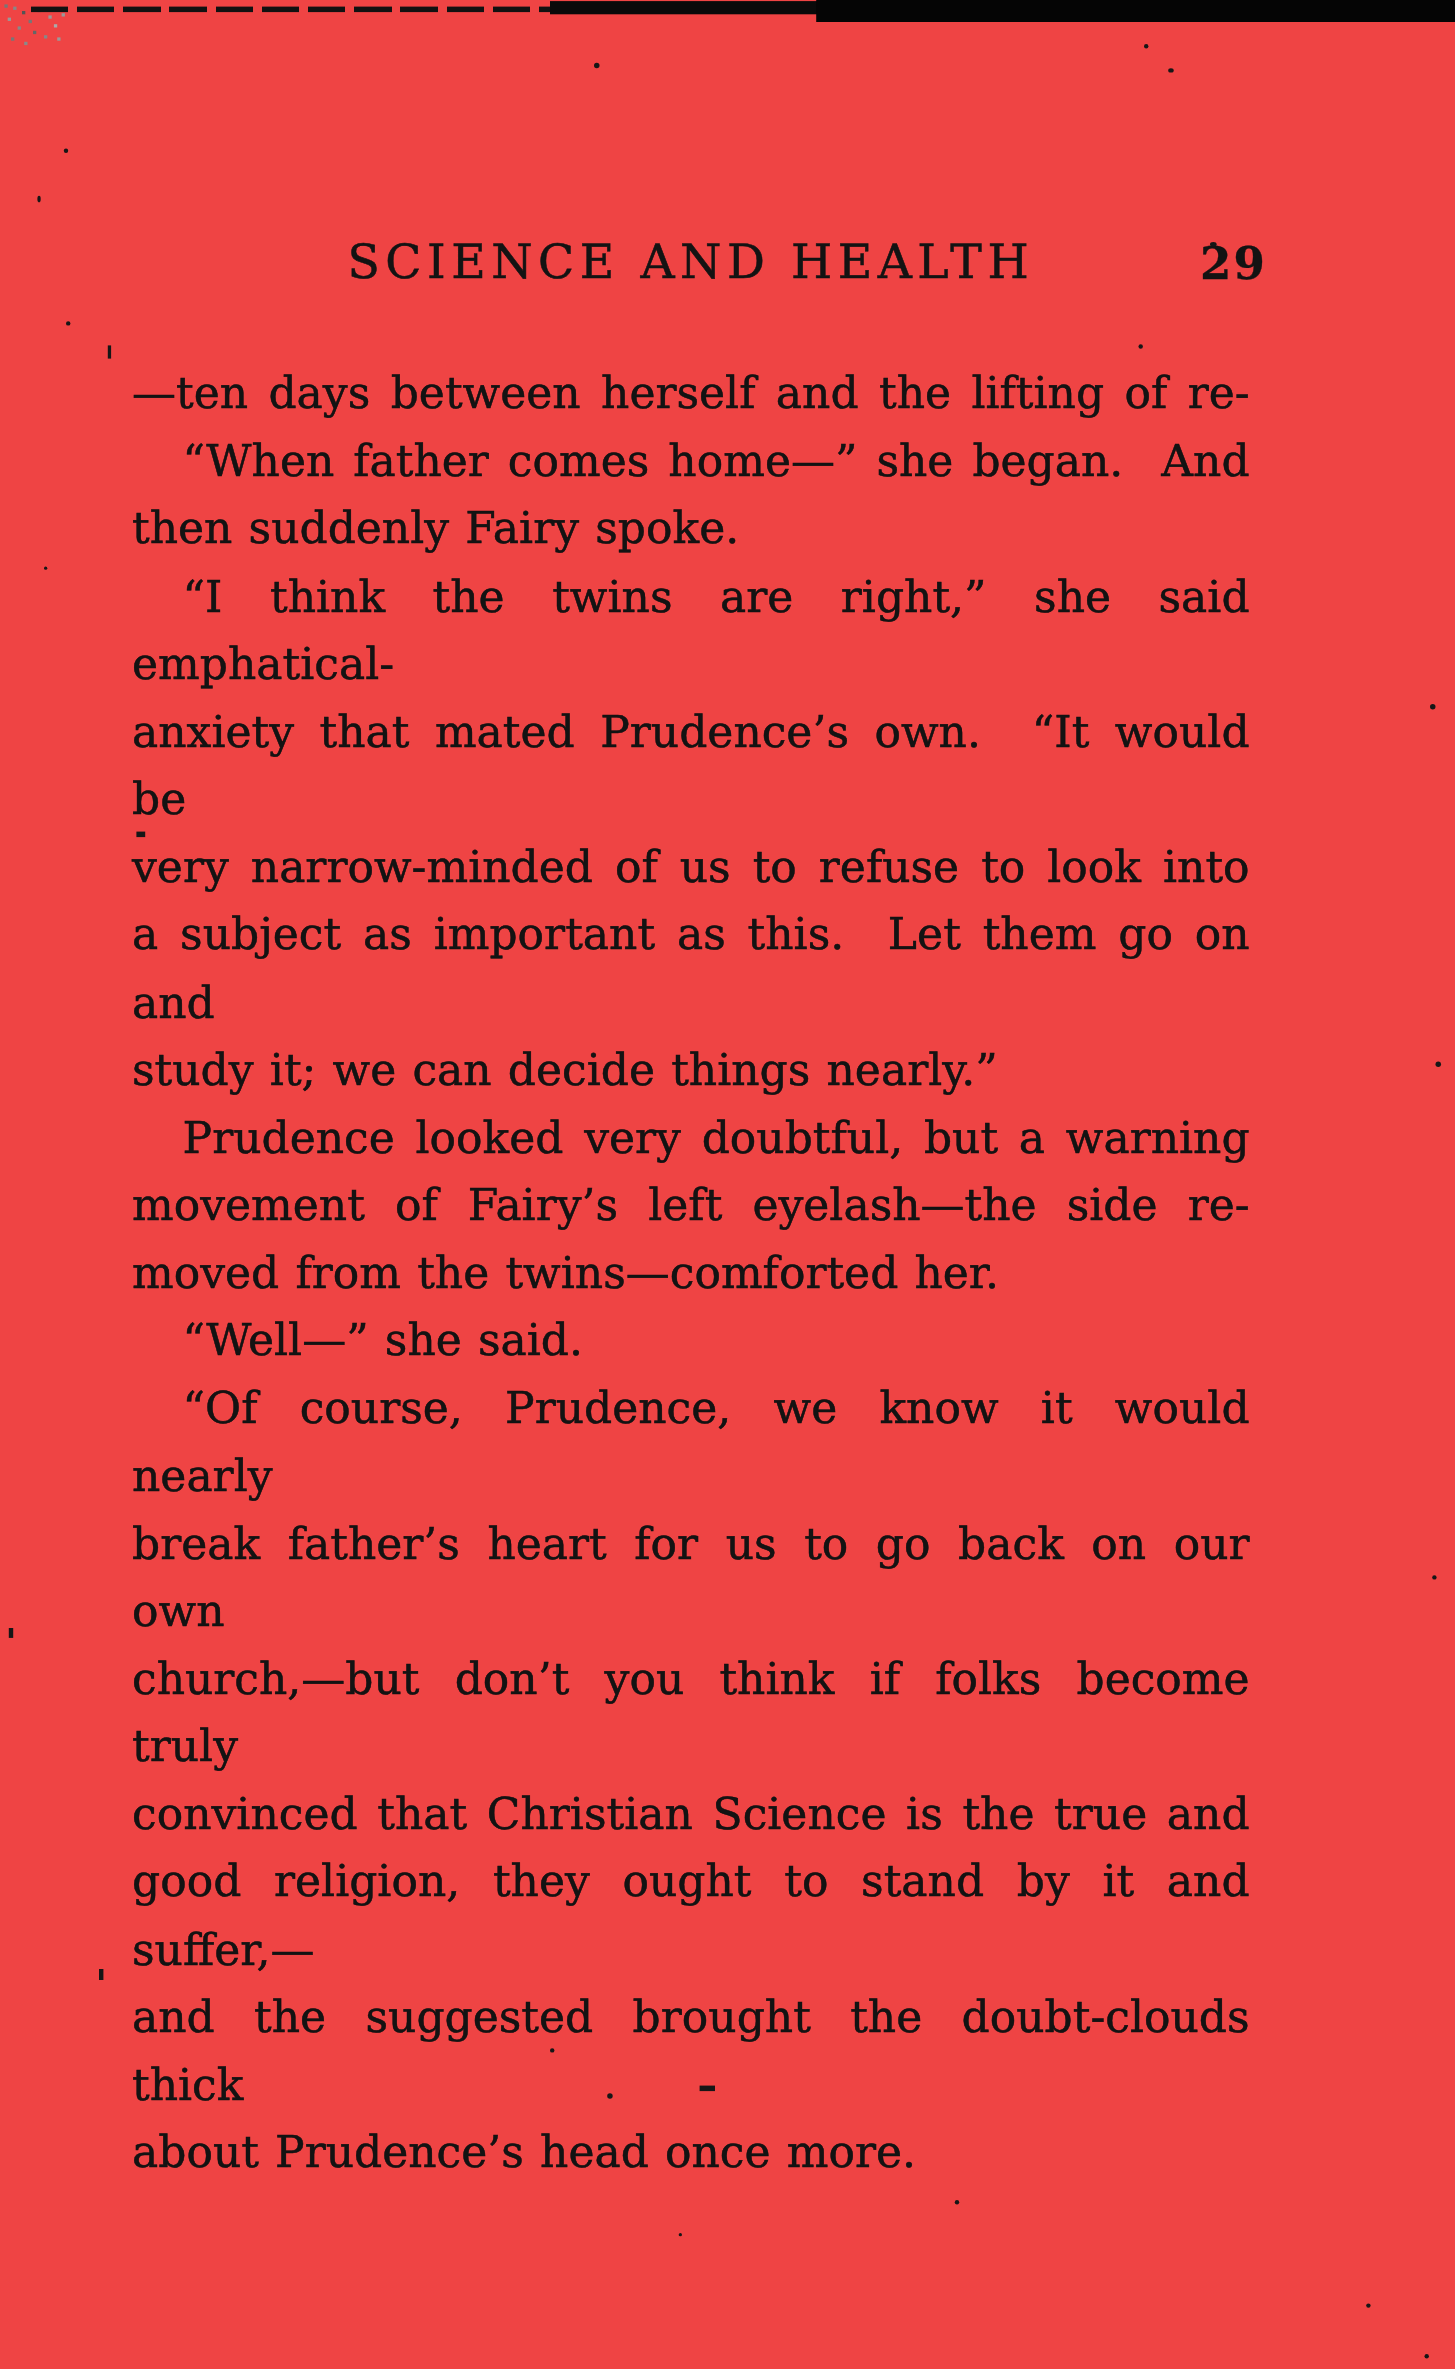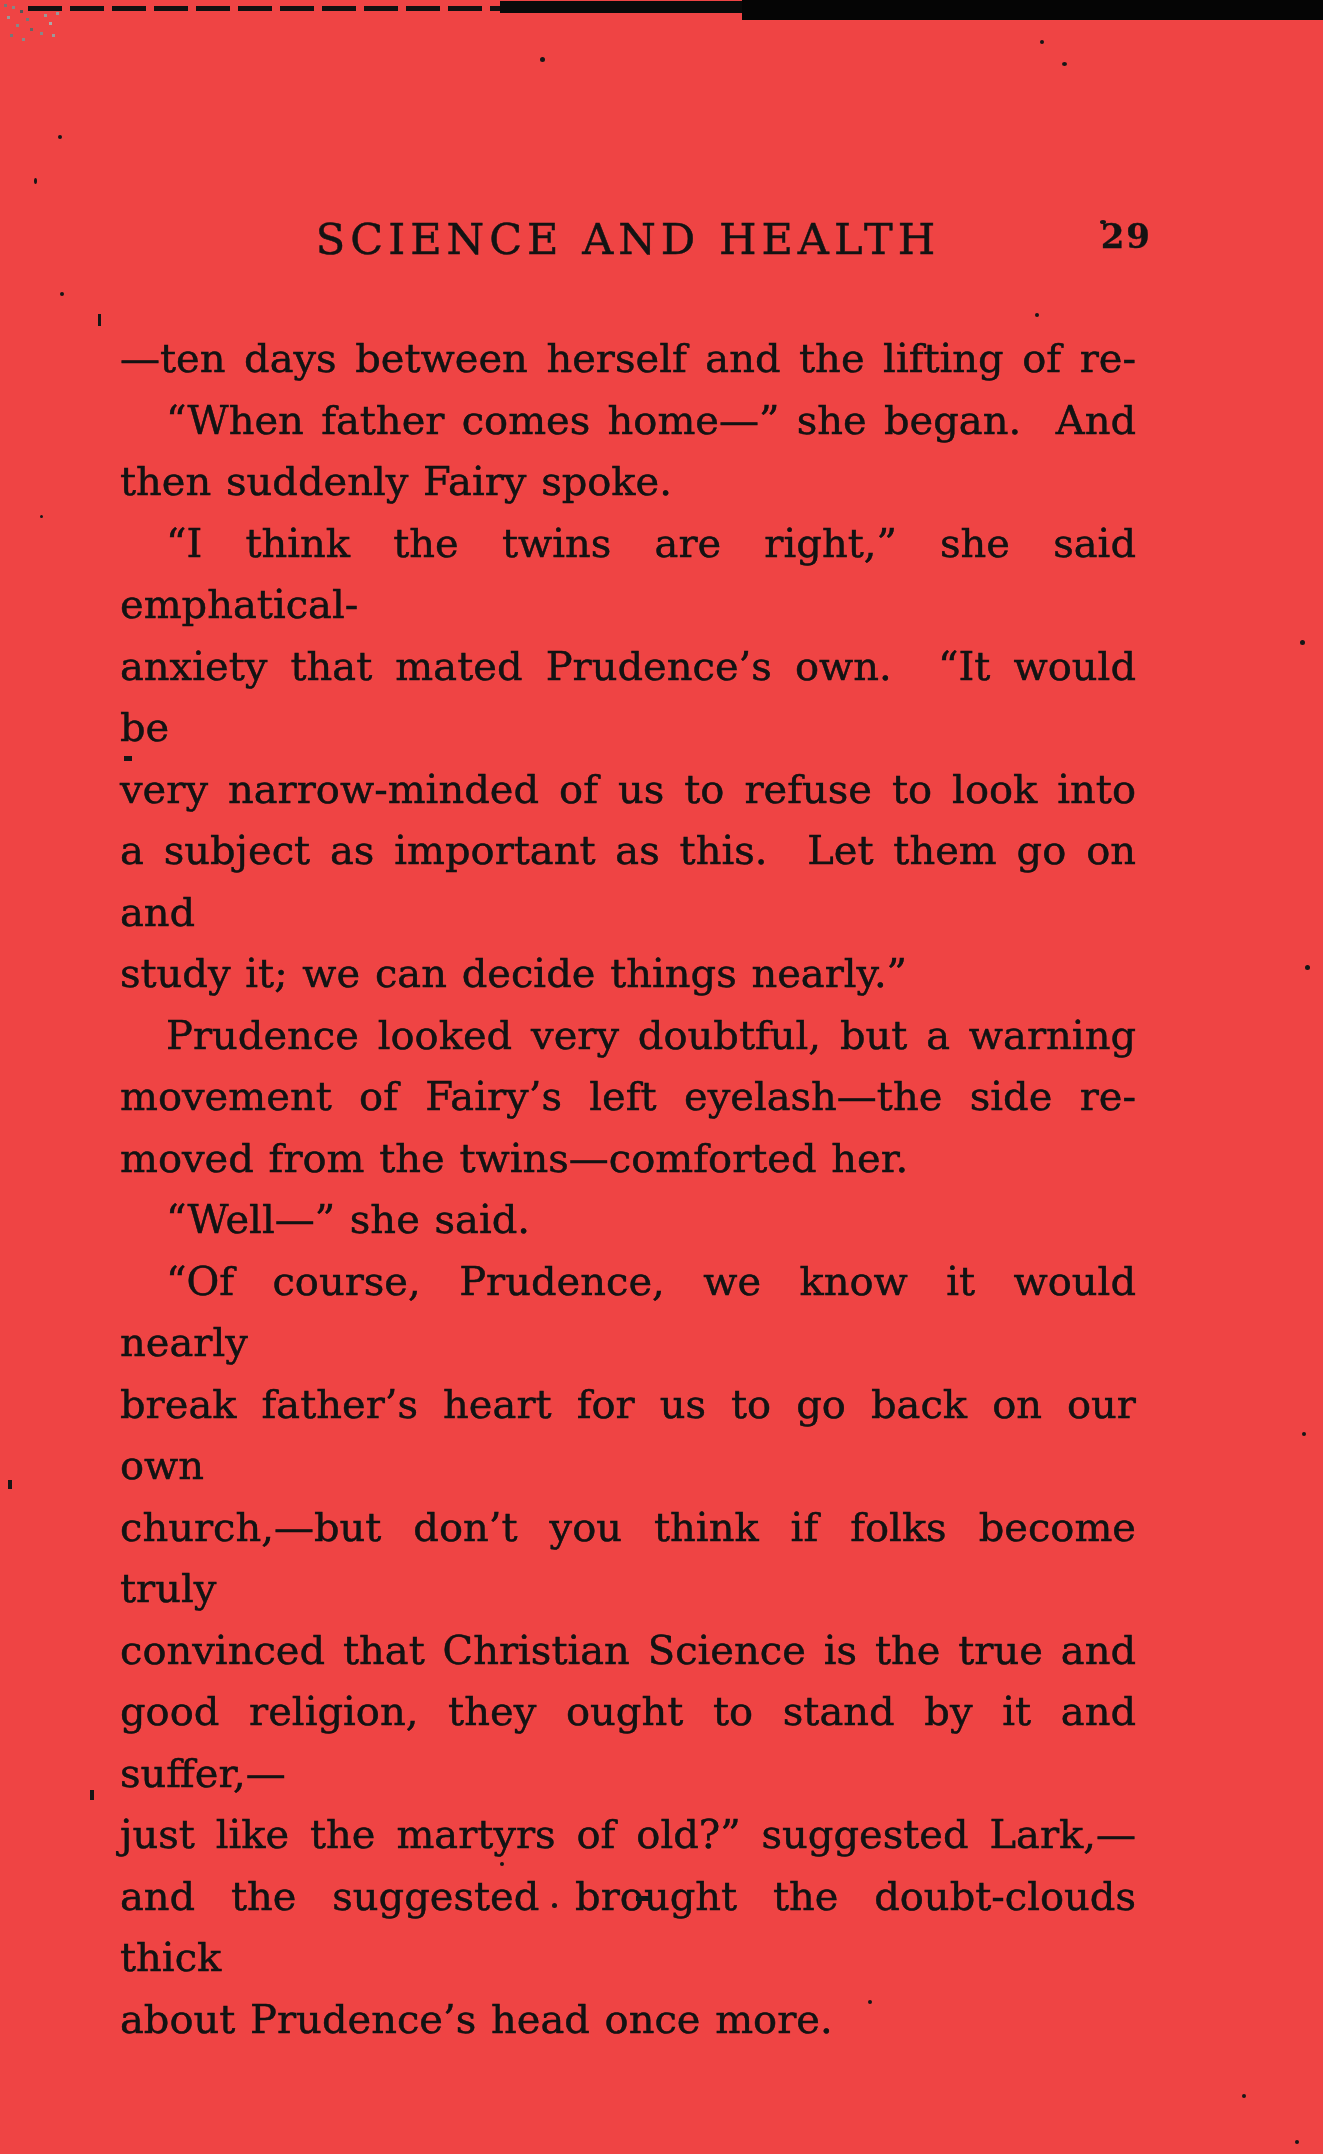--- a/index.html
+++ b/index.html
@@ -13,21 +13,21 @@
   }
   
   .header{position:absolute;top:214px;left:120px;width:1016px;text-align:center;}
   .title{
     font-size:43px;letter-spacing:5px;
     -webkit-text-stroke:0.5px #131313;
     white-space:nowrap;
   }
   .pagenum{
     position:absolute;right:-16px;top:2px;
-    font-size:34px;font-weight:bold;letter-spacing:2px;
+    font-size:41px;font-weight:bold;letter-spacing:2px;
     -webkit-text-stroke:0.3px #131313;
   }
   
   .text-block{
     position:absolute;top:328px;left:120px;width:1016px;
     font-size:40px;
     word-spacing:2px;
     -webkit-text-stroke:0.4px #131313;
     text-shadow:0 0 0.6px rgba(0,0,0,0.45);
   }
@@ -77,21 +77,20 @@
     <div class="line">study it; we can decide things nearly.”</div>
     <div class="line j ind">Prudence looked very doubtful, but a warning</div>
     <div class="line j">movement of Fairy’s left eyelash—the side re-</div>
     <div class="line">moved from the twins—comforted her.</div>
     <div class="line ind">“Well—” she said.</div>
     <div class="line j ind">“Of course, Prudence, we know it would nearly</div>
     <div class="line j">break father’s heart for us to go back on our own</div>
     <div class="line j">church,—but don’t you think if folks become truly</div>
     <div class="line j">convinced that Christian Science is the true and</div>
     <div class="line j">good religion, they ought to stand by it and suffer,—</div>
-    <div class="line j">just like the martyrs of old?” suggested Lark,—</div>
     <div class="line j">and the suggested brought the doubt-clouds thick</div>
     <div class="line">about Prudence’s head once more.</div>
 
   </div>
 
   <div class="art dot" style="left:540px;top:57px;width:5px;height:5px;"></div>
   <div class="art dot" style="left:1040px;top:40px;width:4px;height:4px;"></div>
   <div class="art dot" style="left:1062px;top:62px;width:5px;height:4px;"></div>
   <div class="art dot" style="left:58px;top:135px;width:4px;height:4px;"></div>
   <div class="art dot" style="left:34px;top:178px;width:3px;height:6px;"></div>

